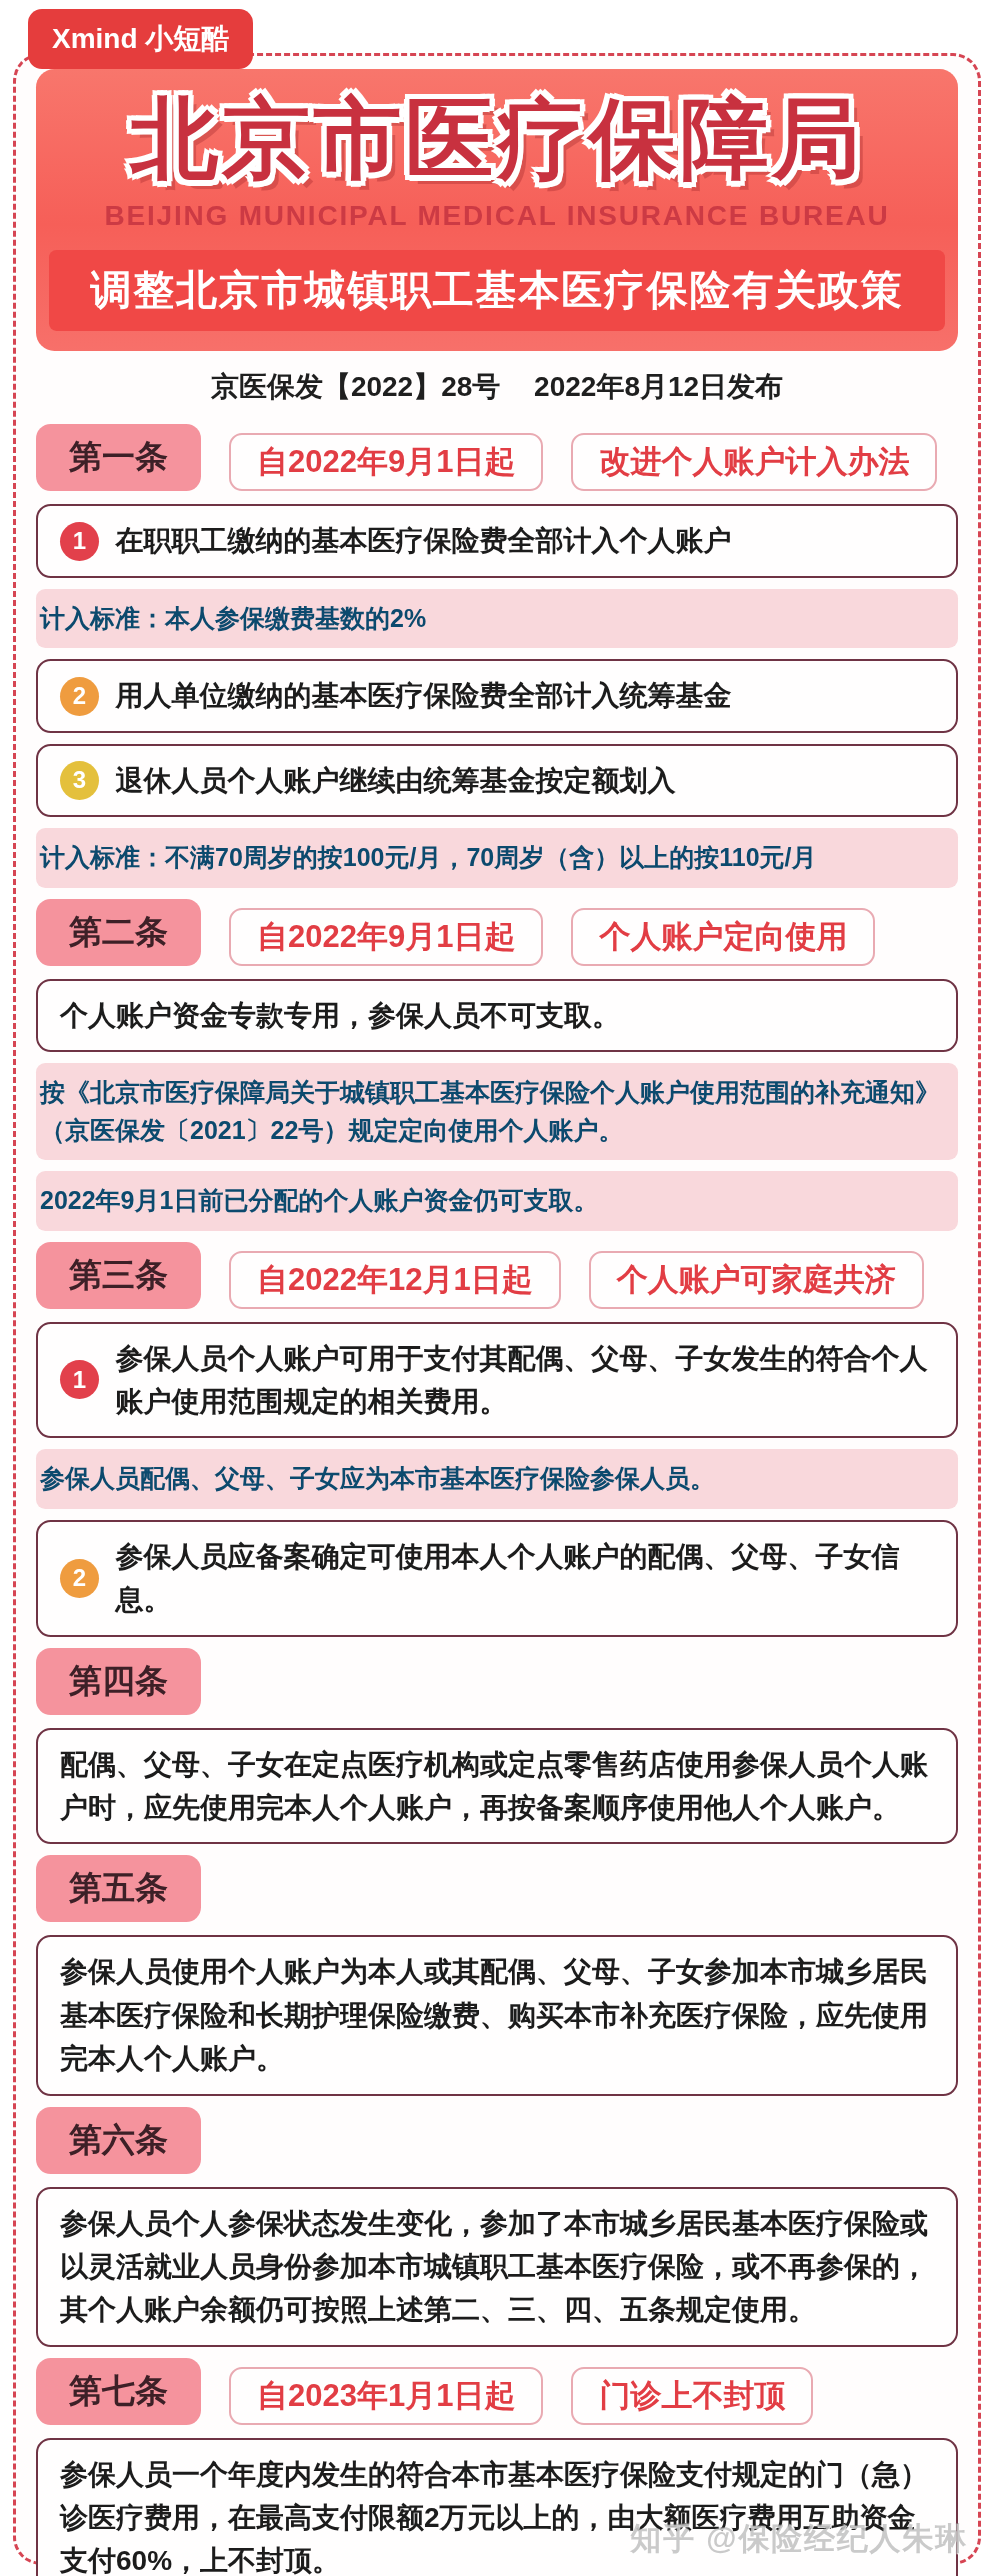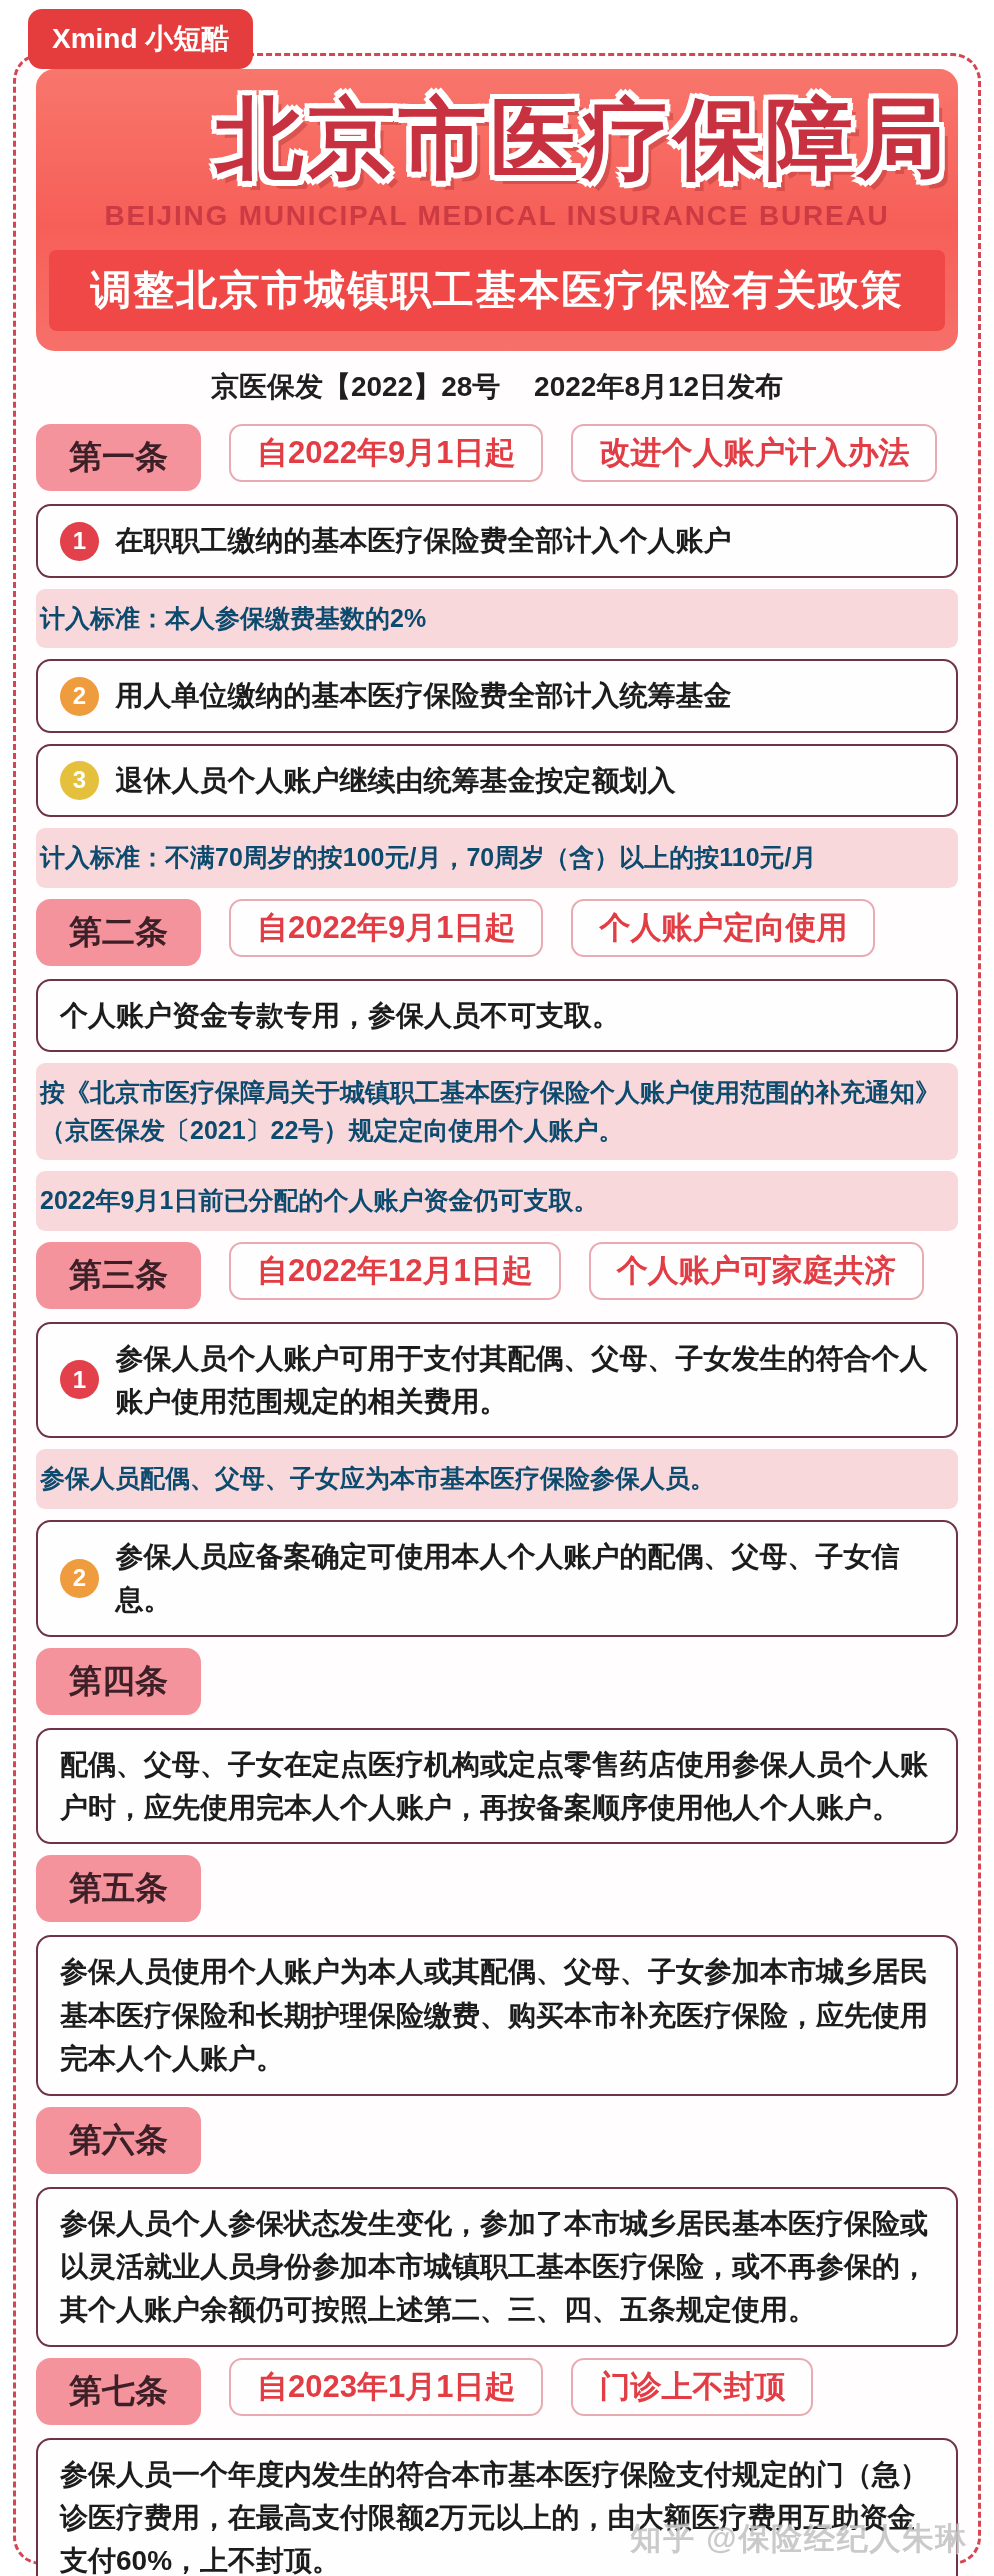--- a/index.html
+++ b/index.html
@@ -23,33 +23,32 @@
   .header-card {
     background:linear-gradient(180deg,#f8766c 0%,#f65f58 55%,#f7706a 100%);
     border-radius:18.4px; text-align:center; padding:24px 9.2px 20px;
   }
   .brand-title {
     font-size:88px; font-weight:bold; color:#c8313f; line-height:1.05; letter-spacing:3.7px;
     text-shadow:
       -4.6px -4.6px 0 #fff, 4.6px -4.6px 0 #fff, -4.6px 4.6px 0 #fff, 4.6px 4.6px 0 #fff,
       0 -5.5px 0 #fff, 0 5.5px 0 #fff, -5.5px 0 0 #fff, 5.5px 0 0 #fff,
       8.3px 9.2px 0 rgba(140,20,30,0.28);
-    text-align: right;
   }
   .brand-en {
     margin-top:14.7px; font-size:28px; font-weight:bold; color:#cc3a44; letter-spacing:1.8px;
   }
   .banner {
     margin:18.4px 3.7px 0; background:#f04846; border-radius:7.4px;
     color:#ffffff; font-size:41px; font-weight:bold; padding:13px 0; letter-spacing:1.8px;
   }
   .pub { text-align:center; color:#1f1f1f; font-size:28px; font-weight:bold; margin:16.6px 0 7.4px; }
   .pub span { margin:0 13px; }
   .section { }
-  .sec-header { display:flex; align-items:flex-start; gap:28px; margin:11px 0 13px; }
+  .sec-header { display:flex; align-items:flex-end; gap:28px; margin:11px 0 13px; }
   .sec-badge {
     background:#f5939d; color:#3d2027; font-size:33px; font-weight:bold;
     padding:11px 33px; border-radius:14.7px; flex:0 0 auto;
   }
   .tag {
     background:#fffefe; border:2.8px solid #e9aab2; color:#e23d44;
     font-size:31px; font-weight:bold; padding:6px 26px; border-radius:13px; flex:0 0 auto;
   }
   .box {
     border:2.8px solid #6f3344; background:#fffefe; border-radius:14.7px;

